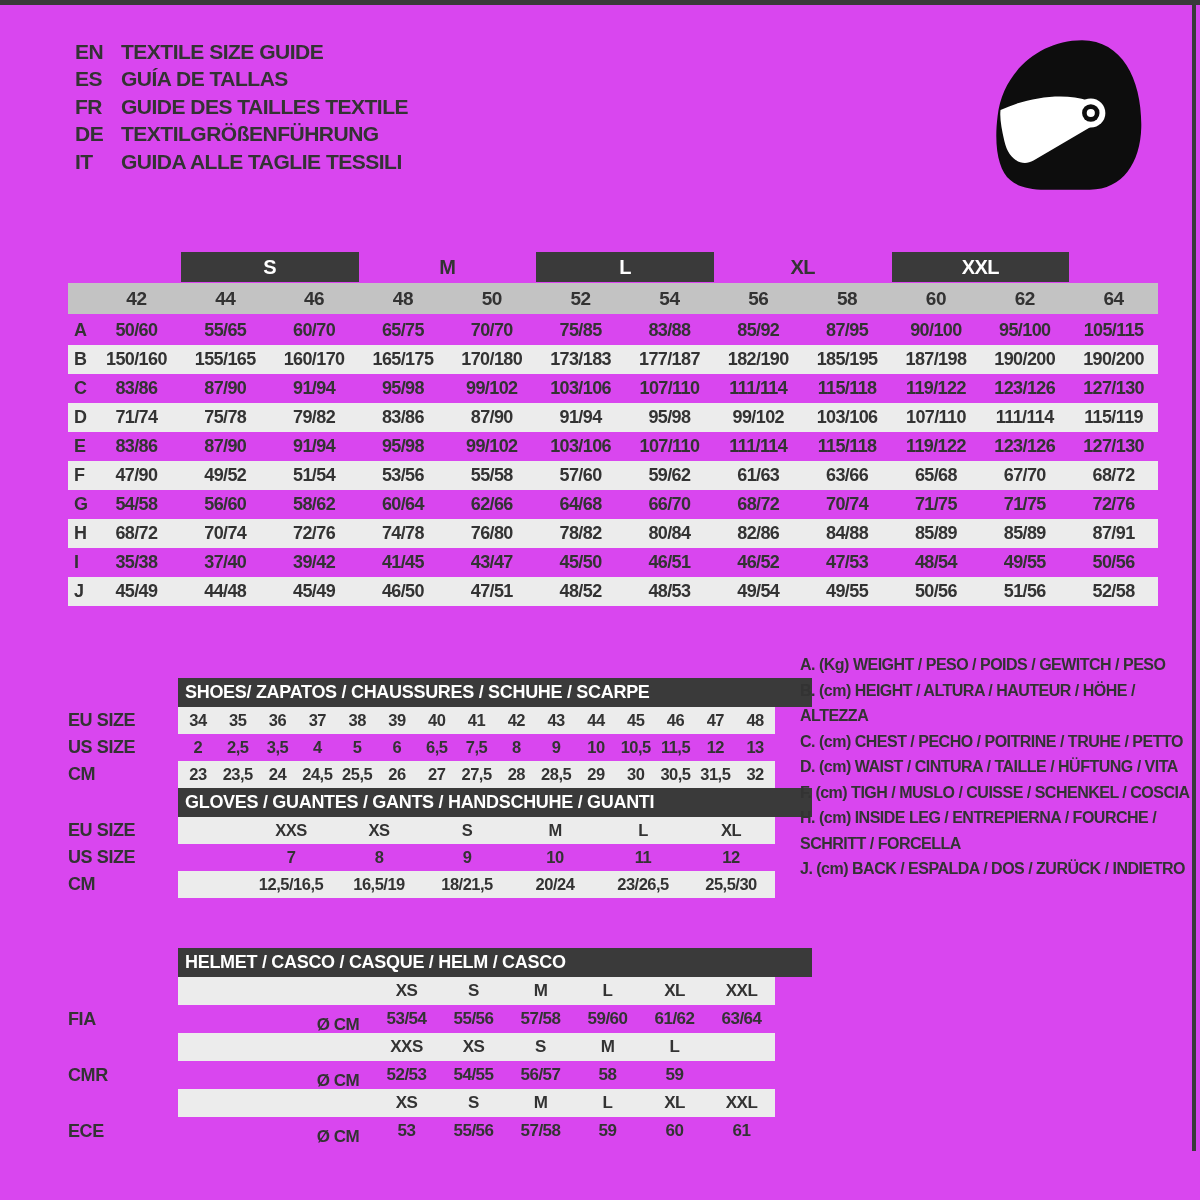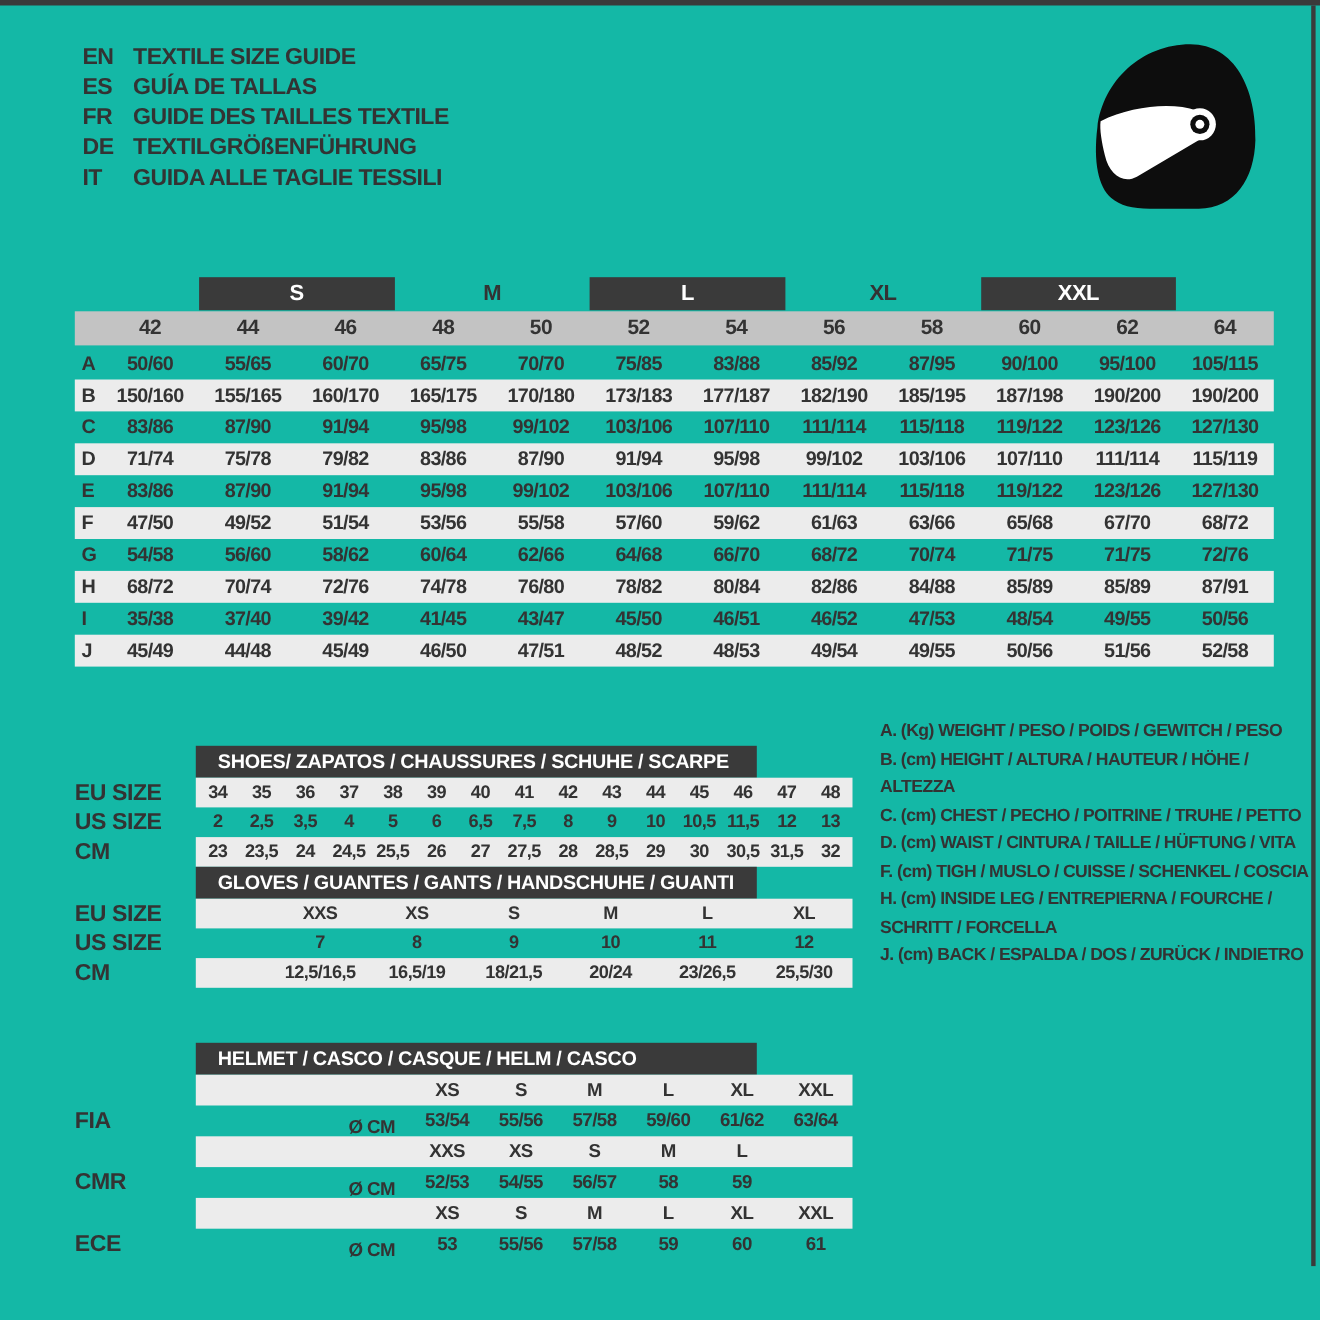--- a/index.html
+++ b/index.html
@@ -1,17 +1,17 @@
 <!DOCTYPE html>
 <html><head>
 <meta charset="utf-8">
 <style>
   html,body{margin:0;padding:0;background:#fff;}
   .page{
-    position:relative;width:1200px;height:1200px;background:#14b8a6;overflow:hidden;
+    position:relative;width:1200px;height:1200px;background:#d946ef;overflow:hidden;
     font-family:"Liberation Sans","DejaVu Sans",sans-serif;font-weight:bold;color:var(--text,#333);
   }
   .top-border{position:absolute;left:0;top:0;width:1200px;height:5px;background:var(--dark,#3a3a3a);}
   .right-border{position:absolute;left:1192px;top:5px;width:4px;height:1146px;background:var(--dark,#3a3a3a);}
 
   
   .lang-block{position:absolute;left:75px;top:38px;}
   .lang-row{display:flex;height:27.5px;align-items:center;font-size:21px;letter-spacing:-0.5px;}
   .lang-code{width:46px;flex:none;}
 
@@ -26,24 +26,24 @@
   .numbers-row{display:grid;grid-template-columns:24px repeat(12,1fr);height:31px;background:var(--band,#c3c3c3);margin-bottom:2px;}
   .num-cell{display:flex;align-items:center;justify-content:center;font-size:19px;letter-spacing:-0.5px;}
   .size-row{display:grid;grid-template-columns:24px repeat(12,1fr);height:29px;}
   .size-row.striped{background:var(--stripe,#ececec);}
   .letter-cell{display:flex;align-items:center;padding-left:6px;font-size:18px;}
   .value-cell{display:flex;align-items:center;justify-content:center;font-size:18px;letter-spacing:-0.6px;white-space:nowrap;}
 
   
   .lt-section{position:absolute;left:68px;width:707px;}
   .lt-header{height:29px;background:var(--dark,#3a3a3a);color:#fff;display:flex;align-items:center;
-             margin-left:110px;width:510px;box-sizing:border-box;padding-left:20px;}
+             margin-left:110px;width:634px;box-sizing:border-box;padding-left:7px;}
   .lt-header-text{font-size:18px;letter-spacing:-0.3px;white-space:nowrap;}
   .lt-row{display:flex;height:27px;}
-  .lt-label{width:110px;flex:none;display:flex;align-items:center;font-size:21px;letter-spacing:-0.4px;}
+  .lt-label{width:110px;flex:none;display:flex;align-items:center;font-size:18px;letter-spacing:-0.4px;}
   .lt-band{width:597px;flex:none;display:flex;box-sizing:border-box;justify-content:flex-end;}
   .lt-band.shaded{background:var(--stripe,#ececec);}
   .lt-cell{display:flex;align-items:center;justify-content:center;font-size:16.5px;letter-spacing:-0.5px;white-space:nowrap;}
   .shoes-band .lt-cell{flex:1;}
   .gloves-band{padding-left:8px;}
   .gloves-band .lt-cell{width:88px;flex:none;}
   .helmet-band .lt-cell{width:67px;flex:none;font-size:17px;}
   .helmet-band .ocm{width:70px;flex:none;margin-top:11px;}
   .shoes-section{top:678px;}
   .gloves-section{top:788px;}
@@ -187,21 +187,21 @@
         <div class="value-cell">103/106</div>
         <div class="value-cell">107/110</div>
         <div class="value-cell">111/114</div>
         <div class="value-cell">115/118</div>
         <div class="value-cell">119/122</div>
         <div class="value-cell">123/126</div>
         <div class="value-cell">127/130</div>
       </div>
       <div class="size-row striped">
         <div class="letter-cell">F</div>
-        <div class="value-cell">47/50</div>
+        <div class="value-cell">47/90</div>
         <div class="value-cell">49/52</div>
         <div class="value-cell">51/54</div>
         <div class="value-cell">53/56</div>
         <div class="value-cell">55/58</div>
         <div class="value-cell">57/60</div>
         <div class="value-cell">59/62</div>
         <div class="value-cell">61/63</div>
         <div class="value-cell">63/66</div>
         <div class="value-cell">65/68</div>
         <div class="value-cell">67/70</div>

